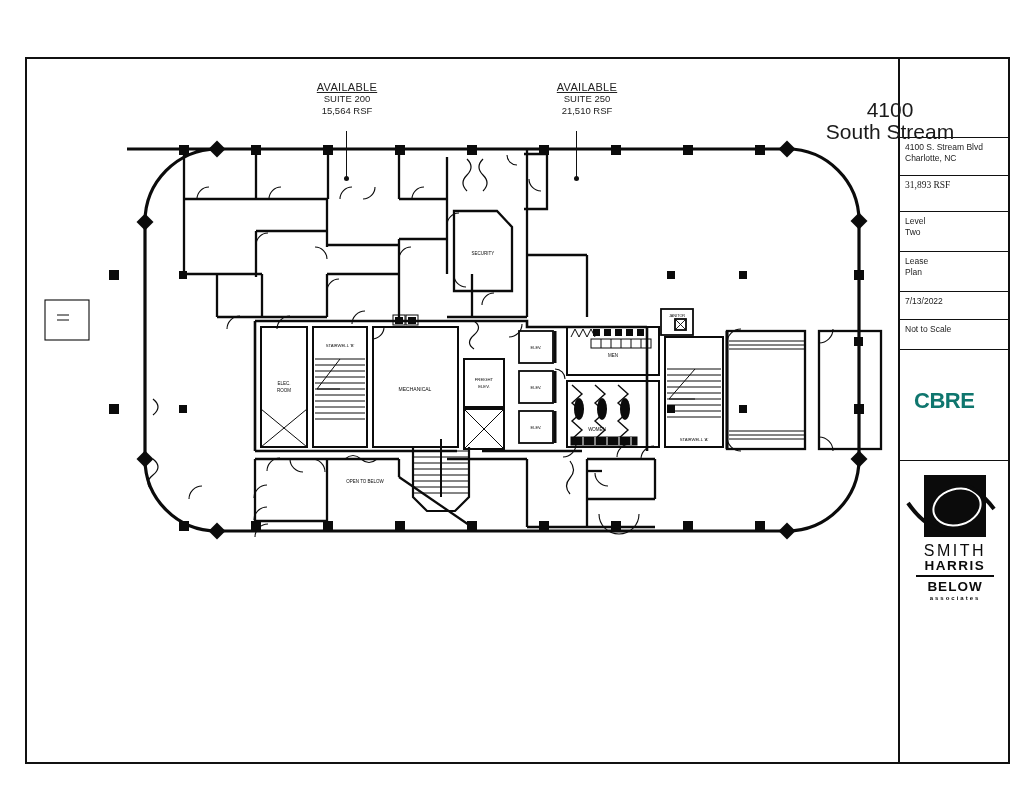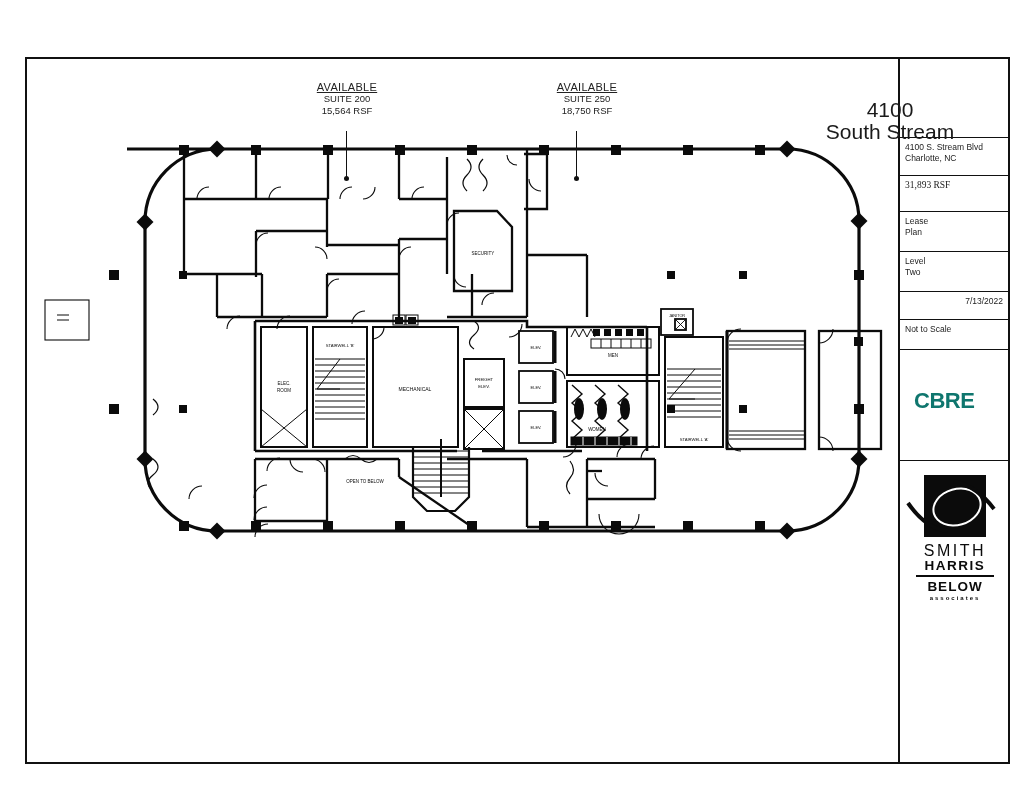--- a/index.html
+++ b/index.html
@@ -12,21 +12,21 @@
   
   #titleblock{position:absolute;right:0;top:0;width:110px;height:100%;
               border-left:2px solid #111;box-sizing:border-box;}
   .tb-cell{border-bottom:1px solid #111;box-sizing:border-box;
            padding:4px 5px 3px 5px;font-size:8.5px;line-height:11px;color:#222;}
   #tb-logo-head{height:78px;border-bottom:1px solid #111;position:relative;}
   #tb-addr{height:38px;}
   #tb-rsf{height:36px;}
   #tb-level{height:40px;}
   #tb-lease{height:40px;}
-  #tb-date{height:28px;text-align:right;}
+  #tb-date{height:28px;}
   #tb-scale{height:30px;}
   #tb-cbre{height:110px;position:relative;border-bottom:1px solid #111;}
   #tb-smith{height:auto;position:relative;}
   .tb-rsf-txt{font-family:"Liberation Serif",serif;font-size:9.5px;}
 
   
   #projname{position:absolute;left:-125px;top:40px;width:230px;
             font-size:21px;line-height:22px;color:#1a1a1a;
             font-family:"Liberation Sans",sans-serif;text-align:center;}
   #projname .l1{display:block;}
@@ -414,21 +414,21 @@
     <div>SUITE 200</div>
     <div>15,564 RSF</div>
   </div>
   <div class="leader" style="left:319px;top:72px;height:48px;">
     <span class="dot"></span>
   </div>
 
   <div class="callout" style="left:495px;top:22px;width:130px;">
     <div class="hdr">AVAILABLE</div>
     <div>SUITE 250</div>
-    <div>18,750 RSF</div>
+    <div>21,510 RSF</div>
   </div>
   <div class="leader" style="left:549px;top:72px;height:48px;">
     <span class="dot"></span>
   </div>
 
   <div id="titleblock">
 
     <div id="tb-logo-head">
       <div id="projname">
         <span class="l1">4100</span>
@@ -438,28 +438,28 @@
 
     <div class="tb-cell" id="tb-addr">
       <div>4100 S. Stream Blvd</div>
       <div>Charlotte, NC</div>
     </div>
 
     <div class="tb-cell" id="tb-rsf">
       <div class="tb-rsf-txt">31,893 RSF</div>
     </div>
 
+    <div class="tb-cell" id="tb-level">
+      <div>Level</div>
+      <div>Two</div>
+    </div>
+
     <div class="tb-cell" id="tb-lease">
       <div>Lease</div>
       <div>Plan</div>
-    </div>
-
-    <div class="tb-cell" id="tb-level">
-      <div>Level</div>
-      <div>Two</div>
     </div>
 
     <div class="tb-cell" id="tb-date">
       <div>7/13/2022</div>
     </div>
 
     <div class="tb-cell" id="tb-scale">
       <div>Not to Scale</div>
     </div>
 

